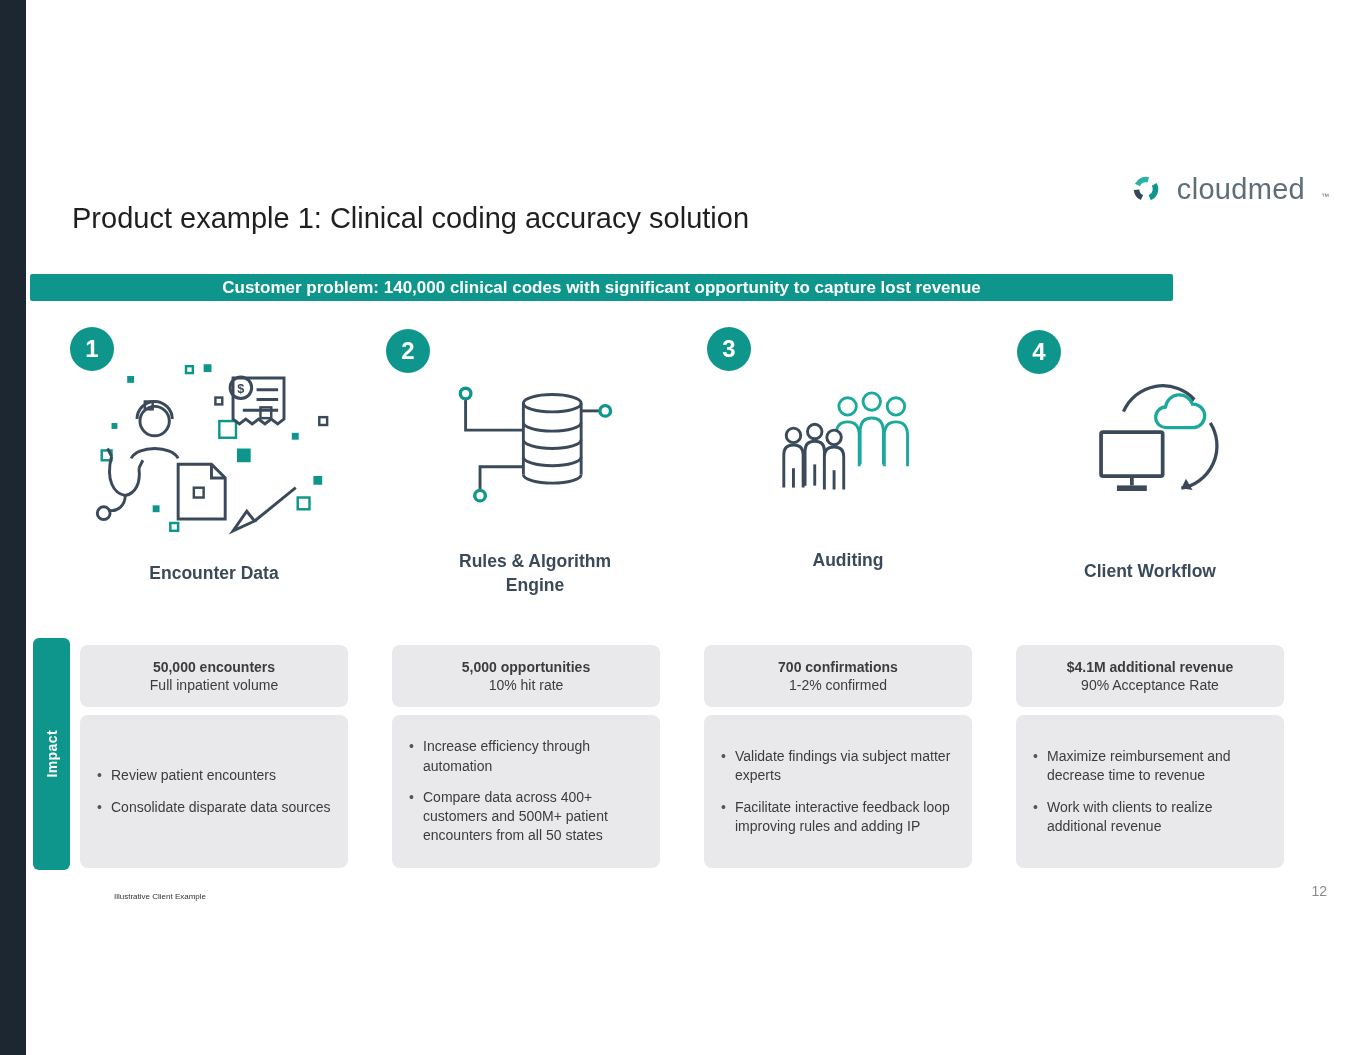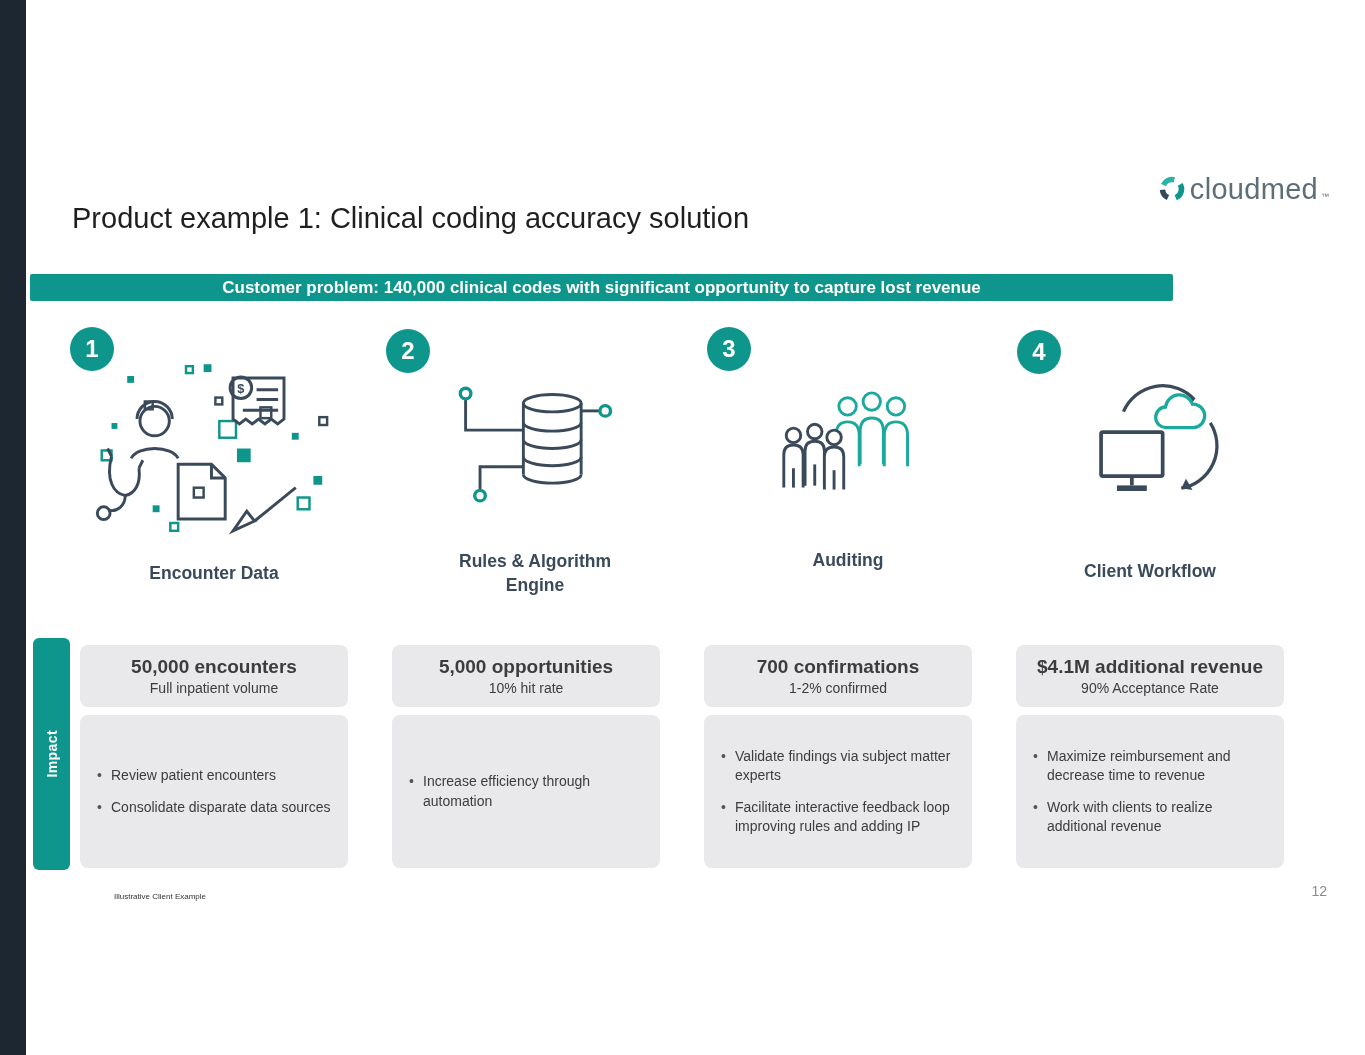--- a/index.html
+++ b/index.html
@@ -3,21 +3,21 @@
 <meta charset="utf-8">
 <style>
   html,body { margin:0; padding:0; }
   body {
     width:1365px; height:1055px; background:#ffffff; position:relative;
     overflow:hidden; font-family:"Liberation Sans", sans-serif; color:#3d3d3d;
   }
   .left-strip { position:absolute; left:0; top:0; width:26px; height:1055px; background:#1c2731; }
 
   
-  .logo { position:absolute; top:174px; right:36px; display:flex; align-items:flex-start; gap:3px; }
+  .logo { position:absolute; top:174px; right:36px; display:flex; align-items:flex-start; gap:16px; }
   .logo-text { font-size:29px; font-weight:500; color:#5d6e79; letter-spacing:0.3px; line-height:30px; }
   .logo-tm { font-size:8px; color:#5d6e79; margin-top:18px; }
 
   
   .title { position:absolute; left:72px; top:202px; margin:0; font-size:29px; font-weight:400; color:#1f1f1f; }
 
   
   .banner {
     position:absolute; left:30px; top:274px; width:1143px; height:27px; background:#0e968c;
     color:#fff; font-weight:700; font-size:17px; display:flex; align-items:center; justify-content:center;
@@ -58,21 +58,21 @@
     writing-mode:vertical-rl; transform:rotate(180deg);
   }
 
   
   .stat-box {
     position:absolute; top:645px; width:268px; height:62px; background:#e9e9eb; border-radius:8px;
     display:flex; flex-direction:column; align-items:center; justify-content:center; gap:2px;
     box-sizing:border-box;
   }
   #stat-1 { left:80px; } #stat-2 { left:392px; } #stat-3 { left:704px; } #stat-4 { left:1016px; }
-  .stat-title { font-size:19px; font-weight:700; color:#3c3c3c; }
+  .stat-title { font-size:14px; font-weight:700; color:#3c3c3c; }
   .stat-sub   { font-size:14px; color:#3c3c3c; }
 
   
   .bullet-box {
     position:absolute; top:715px; width:268px; height:153px; background:#e9e9eb; border-radius:8px;
     box-sizing:border-box; padding:10px 14px 10px 10px;
     display:flex; flex-direction:column; justify-content:center;
   }
   #bullets-1 { left:80px; } #bullets-2 { left:392px; } #bullets-3 { left:704px; } #bullets-4 { left:1016px; }
   .bullet-box ul { list-style:none; margin:0; padding:0; }
@@ -267,20 +267,21 @@
 
 <div class="bullet-box" id="bullets-1">
   <ul>
     <li>Review patient encounters</li>
     <li>Consolidate disparate data sources</li>
   </ul>
 </div>
 <div class="bullet-box" id="bullets-2">
   <ul>
     <li>Increase efficiency through automation</li>
+    <li>Compare data across 400+ customers and 500M+ patient encounters from all 50 states</li>
   </ul>
 </div>
 <div class="bullet-box" id="bullets-3">
   <ul>
     <li>Validate findings via subject matter experts</li>
     <li>Facilitate interactive feedback loop improving rules and adding IP</li>
   </ul>
 </div>
 <div class="bullet-box" id="bullets-4">
   <ul>

